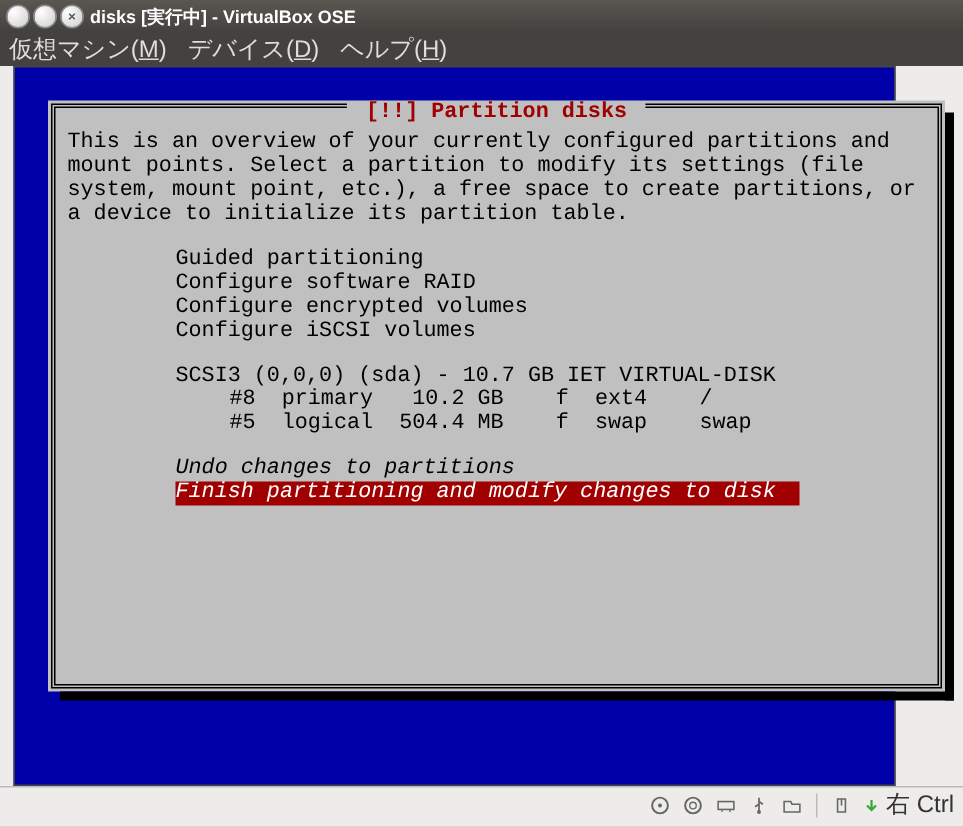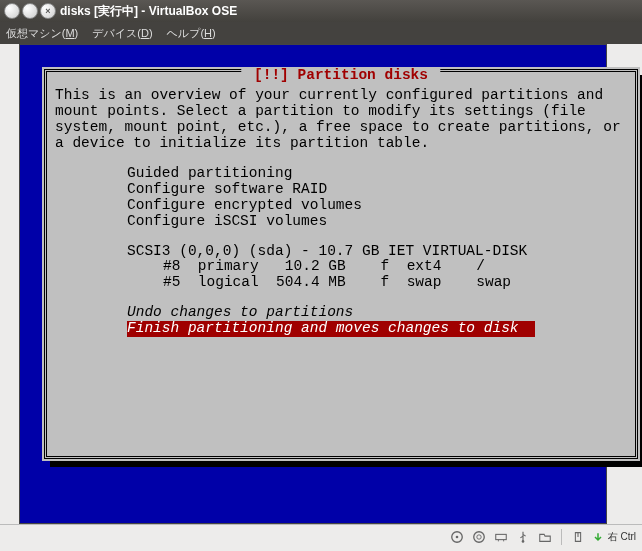--- a/index.html
+++ b/index.html
@@ -30,35 +30,35 @@
   display:flex;align-items:center;justify-content:center;
   font-size:9px;color:#555;
 }
 .menubar {
   height: 22px;
   background: #44423f;
   display: flex;
   align-items: center;
   padding: 0 6px;
   color: #ddd;
-  font-size: 11px;
+  font-size: 16px;
   gap: 14px;
 }
 .menubar span u { text-decoration: underline; }
 .vm-area {
   width: 588px;
   height: 480px;
   background: #0000a8;
   position: relative;
   font-family: "Courier New", monospace;
   font-size: 14.5px;
   line-height: 1.1;
   color: #c0c0c0;
   border: 1px solid #444;
-  margin: 0 19px;
+  margin: 0 9px;
 }
 .dialog {
   position: absolute;
   left: 22px; top: 22px;
   width: 598px;
   height: 394px;
   background: #c0c0c0;
   color: #000;
 }
 .dialog-border {
@@ -103,21 +103,21 @@
   padding: 0 6px;
   gap:6px;
 }
 .sb-left { flex:1; }
 .sb-icon {
   width:16px; height:16px;
   display:flex; align-items:center; justify-content:center;
 }
 .sb-icon svg { width:14px; height:14px; }
 .sb-sep { width:1px; height:16px; background:#bbb; margin:0 2px; }
-.host-key { font-size:10px; color:#333; display:flex; align-items:center; gap:4px; }
+.host-key { font-size:16px; color:#333; display:flex; align-items:center; gap:4px; }
 </style>
 </head>
 <body>
 
 <div class="titlebar">
   <div class="win-btns">
     <div class="win-btn"></div>
     <div class="win-btn"></div>
     <div class="win-btn">×</div>
   </div>
@@ -145,21 +145,21 @@
         <div class="menu-item">Configure encrypted volumes</div>
         <div class="menu-item">Configure iSCSI volumes</div>
       </div>
 
       <div class="disk-hdr">SCSI3 (0,0,0) (sda) - 10.7 GB IET VIRTUAL-DISK</div>
       <div class="part-row">#8  primary   10.2 GB    f  ext4    /</div>
       <div class="part-row">#5  logical  504.4 MB    f  swap    swap</div>
 
       <div class="action-block">
         <div class="menu-item">Undo changes to partitions</div>
-        <div><span class="selected">Finish partitioning and moves changes to disk</span></div>
+        <div><span class="selected">Finish partitioning and modify changes to disk</span></div>
       </div>
 
     </div>
   </div>
 
 </div>
 
 <div class="statusbar">
   <div class="sb-left"></div>
   <div class="sb-icon">

